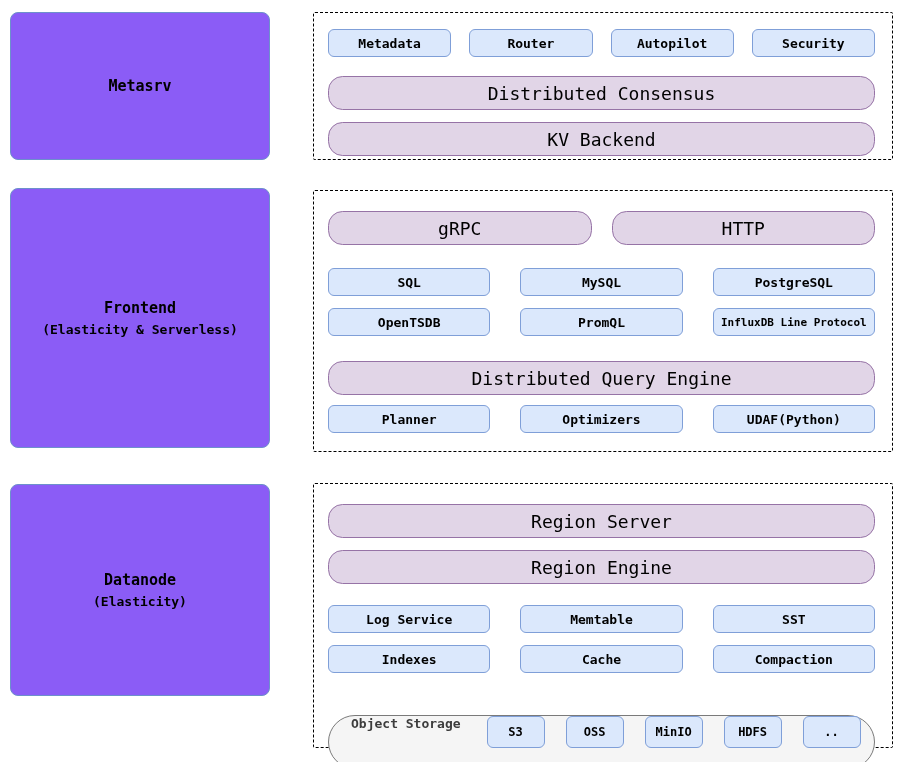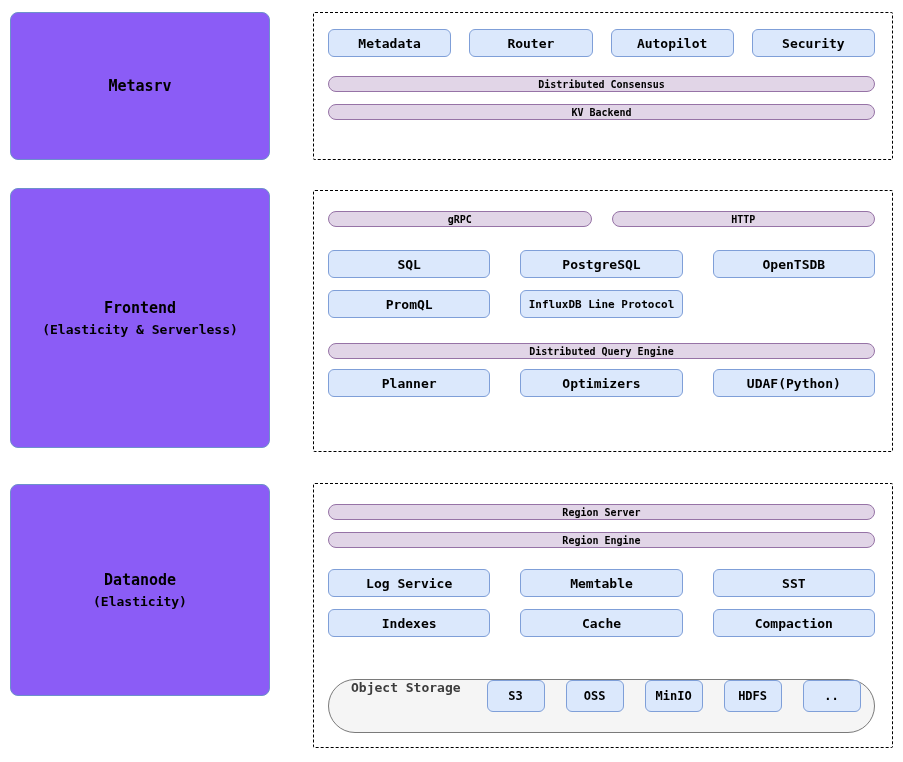--- a/index.html
+++ b/index.html
@@ -39,27 +39,27 @@
     border: 1px dashed #000000;
     border-radius: 2px;
     box-sizing: border-box;
     padding: 0 17px 0 14px;
   }
 
   .pill {
     background: #e1d5e7;
     border: 1px solid #9673a6;
     border-radius: 14.5px;
-    height: 16px;
+    height: 34px;
     box-sizing: border-box;
     display: flex;
     align-items: center;
     justify-content: center;
-    font-size: 10px;
-    font-weight: bold;
+    font-size: 18px;
+    font-weight: normal;
   }
 
   .bluebox {
     background: #dbe8fc;
     border: 1px solid #7f9fd8;
     border-radius: 6px;
     height: 28px;
     box-sizing: border-box;
     display: flex;
     align-items: center;
@@ -143,20 +143,21 @@
     <div class="subtitle">(Elasticity &amp; Serverless)</div>
   </div>
 
   <div class="panel" style="top:190px; height:262px;">
     <div class="row2 p2-protocols">
       <div class="pill">gRPC</div>
       <div class="pill">HTTP</div>
     </div>
     <div class="row3 p2-apis">
       <div class="bluebox">SQL</div>
+      <div class="bluebox">MySQL</div>
       <div class="bluebox">PostgreSQL</div>
       <div class="bluebox">OpenTSDB</div>
       <div class="bluebox">PromQL</div>
       <div class="bluebox small">InfluxDB Line Protocol</div>
     </div>
     <div class="pill p2-engine">Distributed Query Engine</div>
     <div class="row3 p2-comps">
       <div class="bluebox">Planner</div>
       <div class="bluebox">Optimizers</div>
       <div class="bluebox">UDAF(Python)</div>

